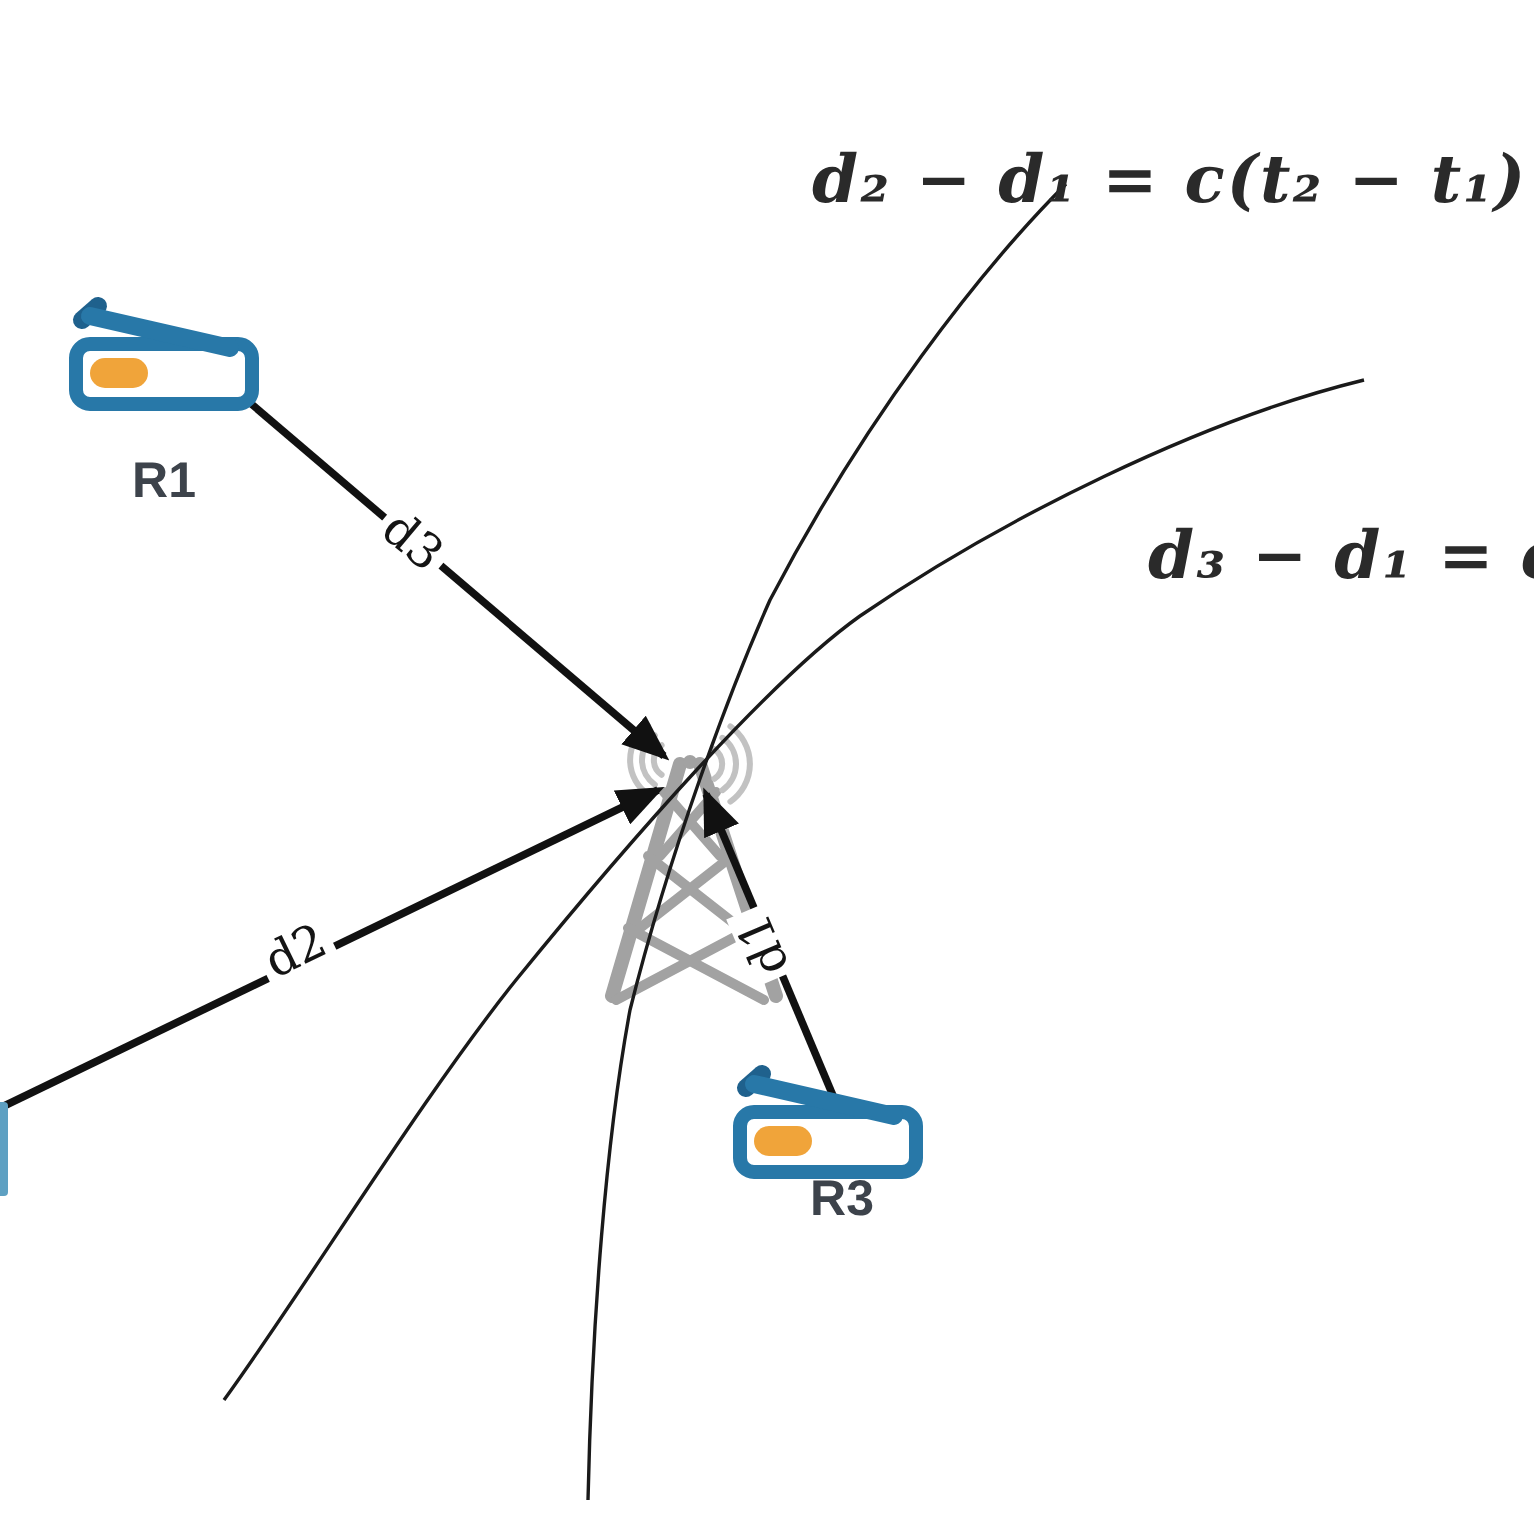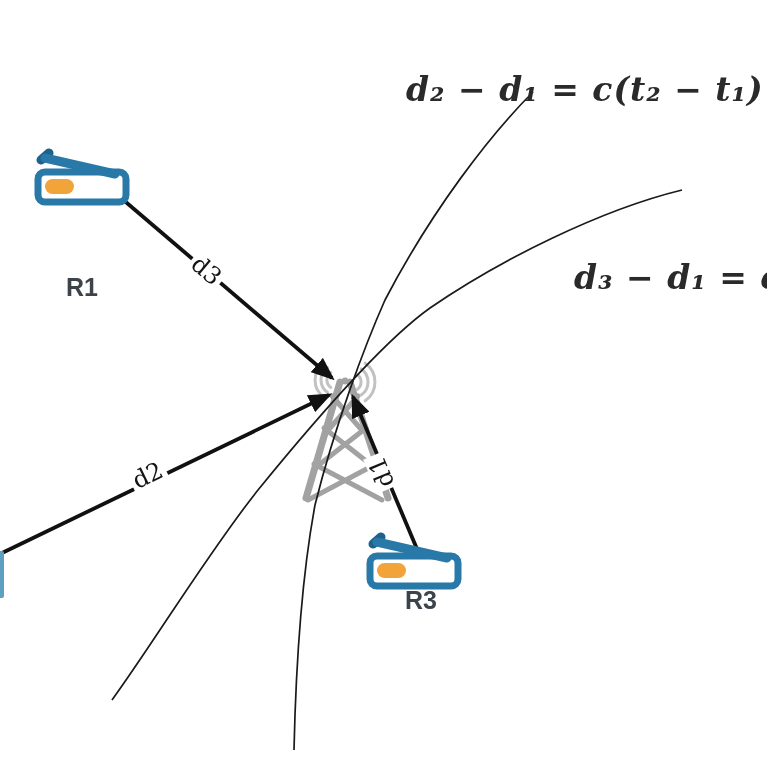--- a/index.html
+++ b/index.html
@@ -21,21 +21,21 @@
     letter-spacing:1px;
   }
   .eq-top{left:406px;top:36px;margin-top:34px;}
   .eq-right{left:574px;top:258px;}
   .rlabel{
     font-size:25px;
     font-weight:600;
     color:#3d434b;
     transform:translate(-50%,-50%);
   }
-  .lbl-r1{left:82px;top:241px;margin-top:46px;}
+  .lbl-r1{left:82px;top:241px;}
   .lbl-r3{left:421px;top:600px;}
   .dlabel{
     font-family:"DejaVu Serif", serif;
     font-size:24px;
     color:#141414;
     background:#ffffff;
     padding:0 3px;
     line-height:1.05;
   }
   .lbl-d3{left:206px;top:271px;transform:translate(-50%,-50%) rotate(40deg);}

